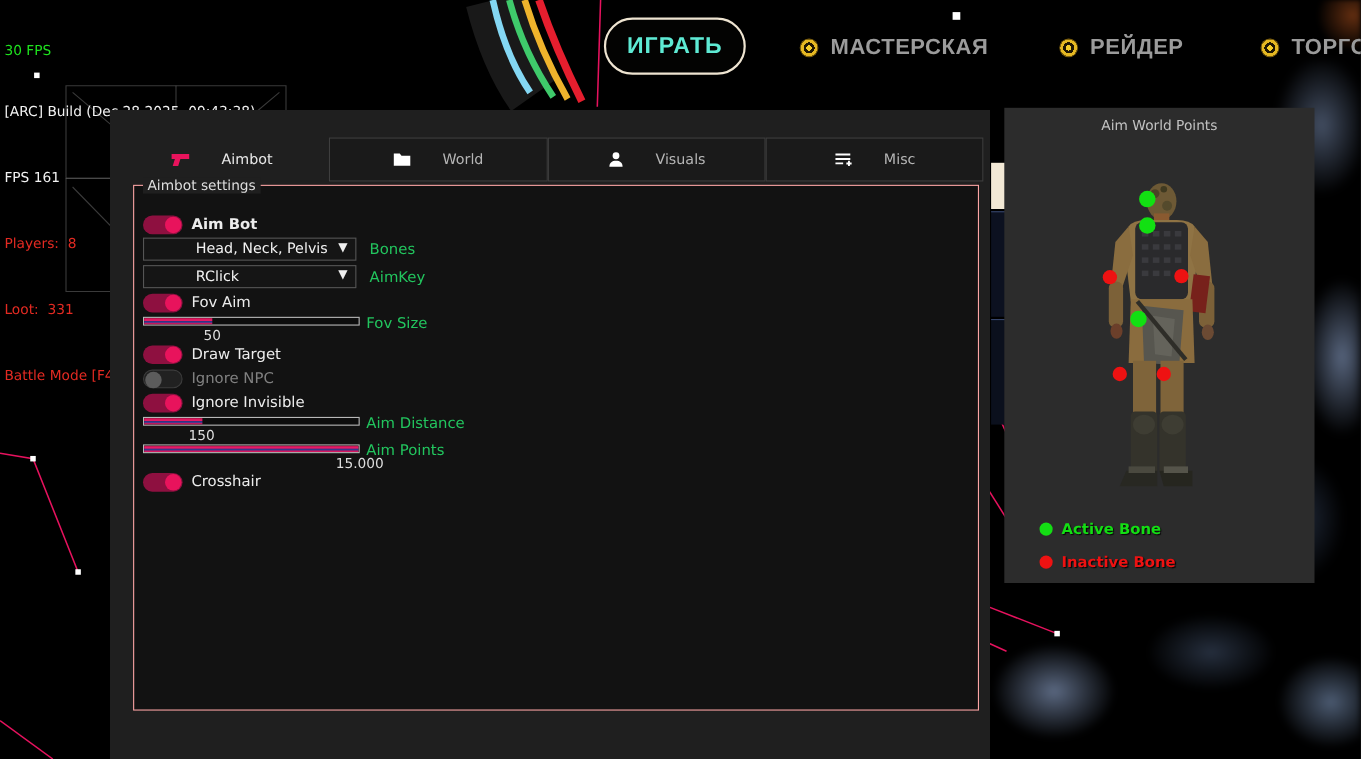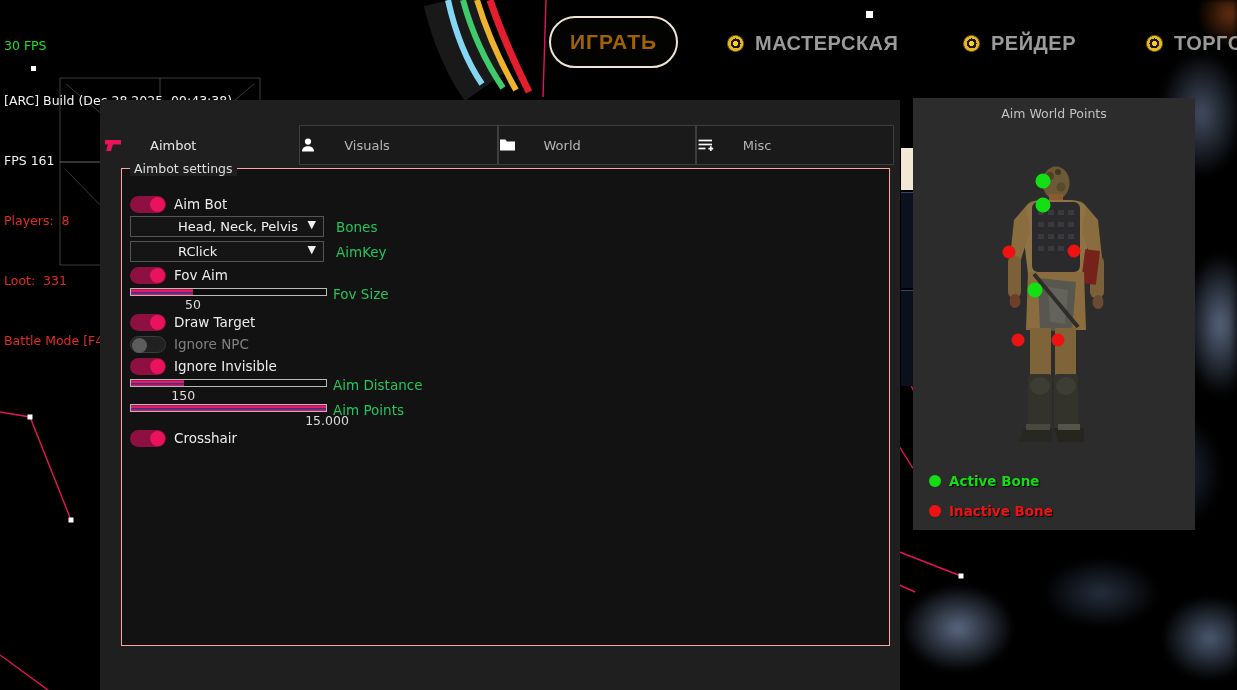--- a/index.html
+++ b/index.html
@@ -27,31 +27,31 @@
   
   .hud { position:absolute; left:4px; top:0; font-size:12.5px; line-height:20px; white-space:pre; }
   .hud div { height:20px; }
   .hud-green { color:#1ee11e; }
   .hud-white { color:#f2f2f2; }
   .hud-red { color:#e32a22; }
 
   
   .play-btn { position:absolute; left:549px; top:16px; width:129px; height:52px;
     border:2.5px solid #eee4d1; border-radius:28px; display:flex; align-items:center; justify-content:center;
-    color:#a16207; font-family:"Liberation Sans", sans-serif; font-weight:bold; font-size:21px; letter-spacing:1px;
+    color:#5eead4; font-family:"Liberation Sans", sans-serif; font-weight:bold; font-size:21px; letter-spacing:1px;
     background:rgba(10,8,6,.35); }
   .gmenu-item { position:absolute; top:27px; height:32px; display:flex; align-items:center; gap:11px;
     font-family:"Liberation Sans", sans-serif; font-weight:bold; font-size:20px; color:#9b9b9b; letter-spacing:.5px; }
   .coin { width:17px; height:17px; border-radius:50%; flex:0 0 auto;
     background: radial-gradient(circle at 50% 50%, #f5ce2a 0 2.5px, #201703 2.5px 5px, #e5b822 5px 7.5px, #7d600e 7.5px 8.5px); }
 
   
   .panel { position:absolute; left:100px; top:100px; width:800px; height:590px; background:#1f1f1f; }
   .tabbar { position:absolute; left:3px; top:25px; width:791px; height:40px; display:flex; }
-  .tab { flex:1 1 0; display:flex; align-items:center; justify-content:flex-start; gap:28px;
+  .tab { flex:1 1 0; display:flex; align-items:center; justify-content:center; gap:28px;
     color:#b5b5b5; font-size:13px; cursor:default; }
   .tab.boxed { background:#1a1a1a; border:1px solid #3e3e3e; }
   .tab.active { color:#e8e8e8; }
   .tab svg { display:block; }
 
   .groupbox { position:absolute; left:1px; top:68px; width:769px; height:478px;
     background:#121212; border:1px solid #fca5a5;margin-left:20px; }
   .legend { position:absolute; left:8px; top:-8px; background:#1f1f1f; padding:0 4px;
     color:#dedede; font-size:12.5px; line-height:15px; }
 
@@ -79,21 +79,21 @@
     color:#dcdcdc; font-size:12.5px; white-space:nowrap; }
   .ctl-label { position:absolute; color:#22c55e; font-size:13.5px; white-space:nowrap; }
 
   
   .hitbox-panel { position:absolute; left:913px; top:98px; width:282px; height:432px; background:#2c2c2c; }
   .hitbox-title { position:absolute; top:8px; width:100%; text-align:center; color:#c2c2c2; font-size:12.5px; }
   .hitbox-points { position:absolute; left:0; top:0; width:100%; height:100%; }
   .hb-dot { position:absolute; border-radius:50%; transform:translate(-50%,-50%); }
   .hb-dot.active { width:15px; height:15px; background:#12e012; }
   .hb-dot.inactive { width:13px; height:13px; background:#ee1212; }
-  .legend-row { position:absolute; left:16px; height:18px; display:flex; align-items:center; gap:8px; }
+  .legend-row { position:absolute; left:32px; height:18px; display:flex; align-items:center; gap:8px; }
   .legend-dot { width:12px; height:12px; border-radius:50%; flex:0 0 auto; }
   .legend-label { font-size:13.5px; font-weight:bold; text-shadow:1px 1px 1px rgba(0,0,0,.9); white-space:nowrap; }
 </style>
 </head>
 <body>
 
 <div class="bg-blob bg-ice-right"></div>
 <div class="bg-blob bg-ice-bottom"></div>
 <div class="bg-blob bg-red-corner"></div>
 
@@ -158,49 +158,49 @@
 <div class="panel">
 
   <div class="tabbar">
     <div class="tab active">
       <svg width="19" height="15" viewBox="0 0 19 15">
         <path d="M2 2 H18 V6.5 H10 L8 13 H3 L5 6.5 H2 Z" fill="#e8135c"></path>
       </svg>
       <span>Aimbot</span>
     </div>
     <div class="tab boxed">
+      <svg width="17" height="14" viewBox="0 0 17 14">
+        <path d="M1 1.5 H6.4 L8 3.6 H16 V12.6 H1 Z" fill="#fff"></path>
+      </svg>
+      <span>World</span>
+    </div>
+    <div class="tab boxed">
       <svg width="16" height="16" viewBox="0 0 16 16">
         <circle cx="8" cy="4.6" r="3.1" fill="#fff"></circle>
         <path d="M2 14.5 C2 10.8 4.6 9.2 8 9.2 S14 10.8 14 14.5 Z" fill="#fff"></path>
       </svg>
       <span>Visuals</span>
-    </div>
-    <div class="tab boxed">
-      <svg width="17" height="14" viewBox="0 0 17 14">
-        <path d="M1 1.5 H6.4 L8 3.6 H16 V12.6 H1 Z" fill="#fff"></path>
-      </svg>
-      <span>World</span>
     </div>
     <div class="tab boxed">
       <svg width="18" height="16" viewBox="0 0 18 16">
         <g stroke="#fff" stroke-width="1.7" fill="none">
           <path d="M1.5 3.5 H15"></path>
             <path d="M1.5 7.5 H15"></path>
             <path d="M1.5 11.5 H8.5"></path>
           <path d="M13.8 9.2 V14 M11.4 11.6 H16.2"></path>
         </g>
       </svg>
       <span>Misc</span>
     </div>
   </div>
 
   <div class="groupbox">
     <span class="legend">Aimbot settings</span>
 
-    <div class="toggle-row on" style="top:26px;">
+    <div class="toggle-row on" style="top:26px;font-weight:bold;">
       <div class="toggle">
           <div class="knob"></div>
         </div>
       <div class="tlabel">Aim Bot</div>
     </div>
 
     <div class="select" style="top:47px;">
       <span class="sel-text">Head, Neck, Pelvis</span>
       <span class="sel-arrow">▼</span>
     </div>

